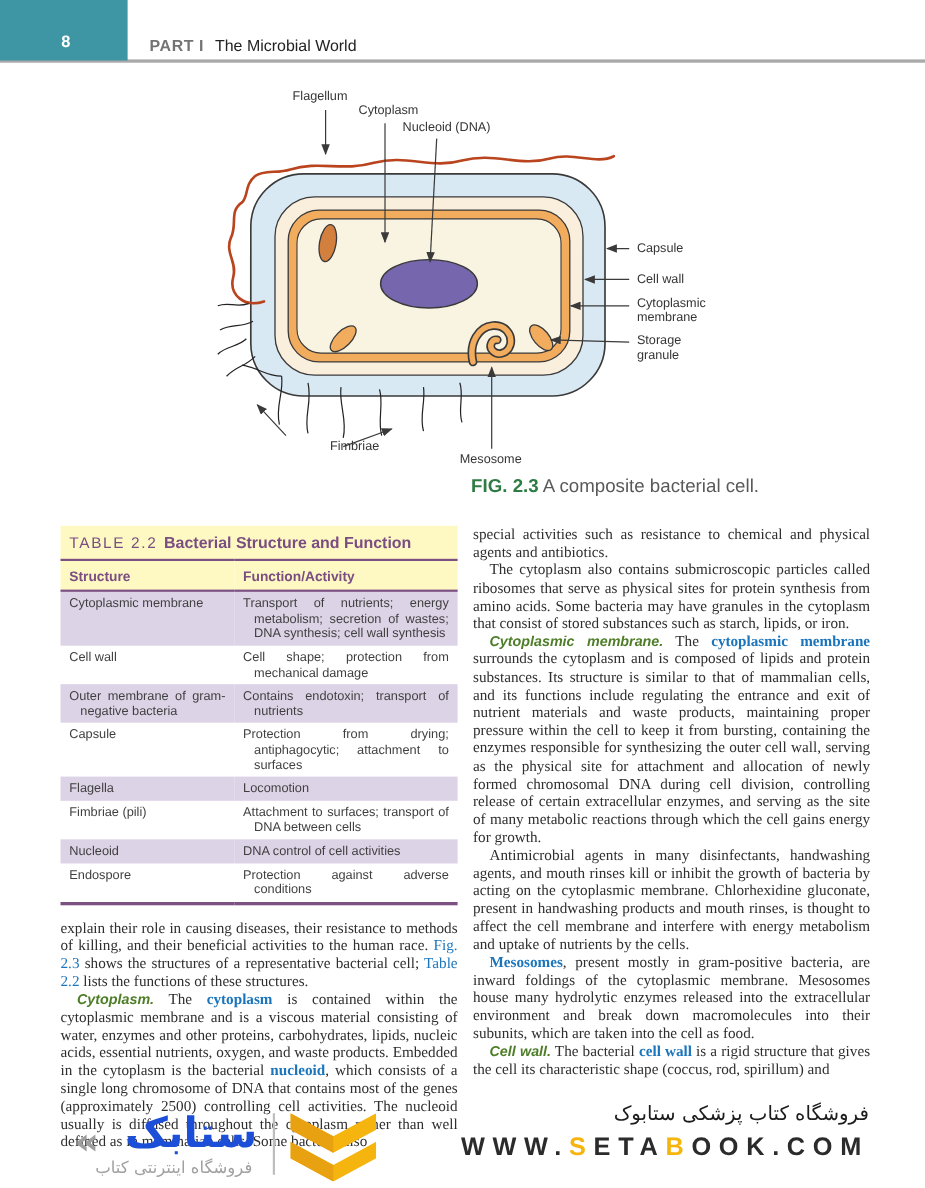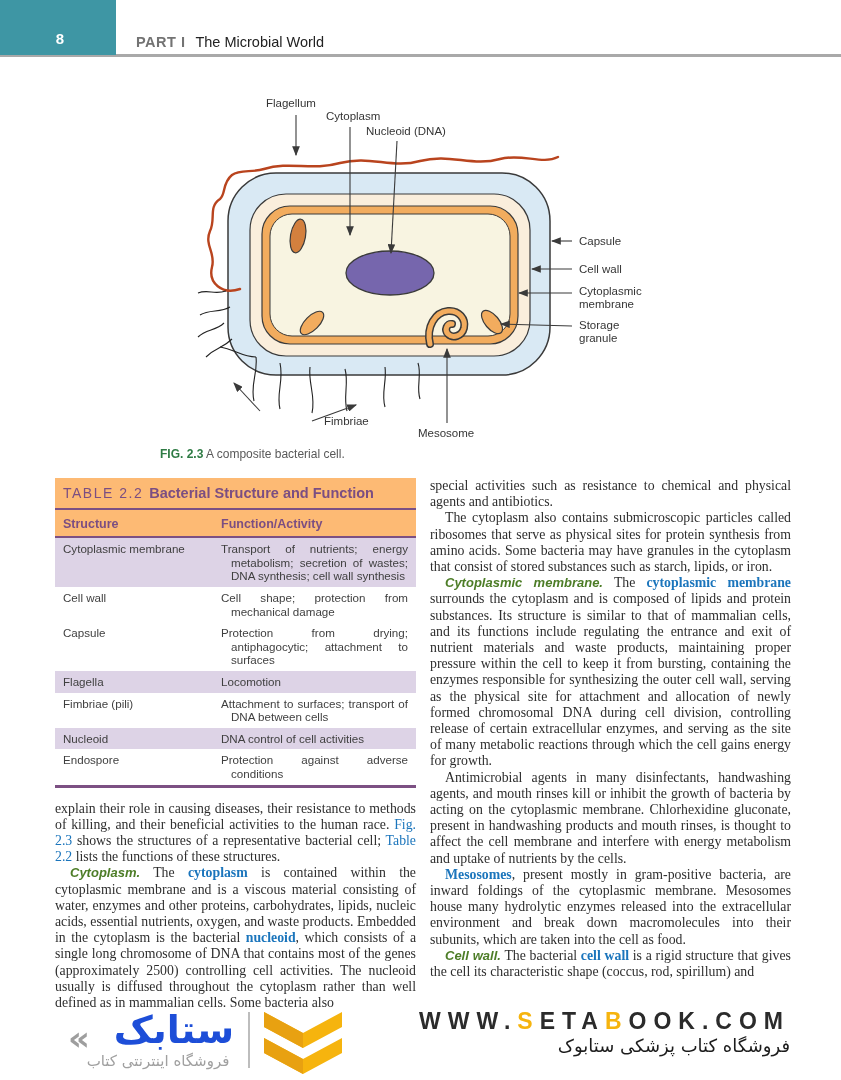--- a/index.html
+++ b/index.html
@@ -10,42 +10,42 @@
     margin:0 auto;
   }
   
   #header-rule { position:absolute; left:0; top:54px; width:841px; height:3px; background:#a9a9a9; }
   #page-num-box { position:absolute; left:0; top:0; width:116px; height:55px; background:#3e96a4; }
   #page-num { position:absolute; right:52px; bottom:8px; color:#ffffff; font-family:"Liberation Sans",sans-serif; font-weight:bold; font-size:15px; }
   #running-head { position:absolute; left:136px; top:34px; font-family:"Liberation Sans",sans-serif; font-size:14.5px; }
   #part-label { color:#737373; font-weight:bold; letter-spacing:.5px; }
   #part-title { color:#222; margin-left:10px; }
   
-  #figure-wrap { position:absolute; left:160px; top:80px; width:560px; height:385px;margin-top:15px; }
+  #figure-wrap { position:absolute; left:160px; top:80px; width:560px; height:385px; }
   .fig-label { position:absolute; font-family:"Liberation Sans",sans-serif; font-size:11.5px; color:#353535; line-height:12.5px; }
-  #fig-caption { position:absolute; left:0; top:352px; width:530px; text-align:left;
-    font-family:"Liberation Sans",sans-serif; font-size:12px; color:#595959; }
+  #fig-caption { position:absolute; left:0; top:352px; width:530px; text-align:right;
+    font-family:"Liberation Sans",sans-serif; font-size:17px; color:#595959; }
   #fig-caption b { color:#2e7b44; }
   
   .col { position:absolute; width:361px; font-size:13.8px; line-height:16.2px; text-align:justify; }
   #col-left { left:55px; top:478px; height:517px; }
   #col-right { left:430px; top:478px; height:517px; }
   #left-text { margin-top:13px; }
   .para { margin:0; }
   .para.indent { text-indent:15px; }
   .seg-link { color:#1b75bc; }
   .seg-term { color:#1b75bc; font-weight:bold; }
   .seg-head { color:#4d7d27; font-weight:bold; font-style:italic; font-family:"Liberation Sans",sans-serif; font-size:13px; }
   
   #struct-table { width:361px; border-collapse:collapse; font-family:"Liberation Sans",sans-serif; border-bottom:3px solid #7c5083; }
   #table-head-band { background:#7c5083; color:#ffffff; padding:8px 10px 7px 10px; line-height:19px; }
   #table-label { font-size:14px; letter-spacing:1.5px; font-weight:normal; margin-right:6px; }
   #table-title { font-size:14.5px; font-weight:bold; }
   #struct-table thead th {
-    background:#fdba74; color:#7b4e82; font-size:12.5px; text-align:left;
+    background:#fef9c3; color:#7b4e82; font-size:12.5px; text-align:left;
     padding:6px 8px 4px 8px; border-bottom:2px solid #7c5083;
   }
   #struct-table tbody td {
     font-size:11.6px; line-height:13.6px; color:#3f3f3f; vertical-align:top;
     padding:4px 8px 4px 18px; text-indent:-10px;
   }
   #struct-table tbody tr.shaded { background:#ddd3e6; }
   #struct-table tbody tr td:first-child { width:158px; }
   
   #footer { position:absolute; left:0; top:1000px; width:841px; height:80px; }
@@ -130,21 +130,21 @@
         <line x1="287" y1="328" x2="287" y2="254" marker-end="url(#arrow)"></line>
       </g>
     </svg>
     <div class="fig-label" style="left:106px; top:2px;">Flagellum</div>
     <div class="fig-label" style="left:166px; top:15px;">Cytoplasm</div>
     <div class="fig-label" style="left:206px; top:30px;">Nucleoid (DNA)</div>
     <div class="fig-label" style="left:419px; top:140px;">Capsule</div>
     <div class="fig-label" style="left:419px; top:168px;">Cell wall</div>
     <div class="fig-label" style="left:419px; top:190px; width:72px;">Cytoplasmic membrane</div>
     <div class="fig-label" style="left:419px; top:224px; width:52px;">Storage granule</div>
-    <div class="fig-label" style="left:116px; top:320px;padding-left:48px;">Fimbriae</div>
+    <div class="fig-label" style="left:92px; top:320px;padding-left:48px;">Fimbriae</div>
     <div class="fig-label" style="left:258px; top:332px;">Mesosome</div>
     <div id="fig-caption"><b>FIG. 2.3</b><span> A composite bacterial cell.</span></div>
   </div>
 
   <div class="col" id="col-left">
     <table id="struct-table">
       <thead>
         <tr>
             <th colspan="2" id="table-head-band"><span id="table-label">TABLE 2.2</span><span id="table-title">Bacterial Structure and Function</span></th>
           </tr>
@@ -154,20 +154,24 @@
         </tr>
       </thead>
       <tbody>
           <tr class="shaded">
             <td>Cytoplasmic membrane</td>
             <td>Transport of nutrients; energy metabolism; secretion of wastes; DNA synthesis; cell wall synthesis</td>
           </tr>
           <tr>
             <td>Cell wall</td>
             <td>Cell shape; protection from mechanical damage</td>
+          </tr>
+          <tr class="shaded">
+            <td>Outer membrane of gram-negative bacteria</td>
+            <td>Contains endotoxin; transport of nutrients</td>
           </tr>
           <tr>
             <td>Capsule</td>
             <td>Protection from drying; antiphagocytic; attachment to surfaces</td>
           </tr>
           <tr class="shaded">
             <td>Flagella</td>
             <td>Locomotion</td>
           </tr>
           <tr>
@@ -206,18 +210,18 @@
       <span id="logo-tagline">فروشگاه اینترنتی کتاب</span>
       <span id="logo-divider"></span>
       <svg id="logo-emblem" width="78" height="62" viewBox="0 0 78 62">
         <polygon points="0,0 39,21 78,0 78,15 39,36 0,15" fill="#f6b40e"></polygon>
         <polygon points="0,0 39,21 39,36 0,15" fill="#e8a111"></polygon>
         <polygon points="0,26 39,47 78,26 78,41 39,62 0,41" fill="#f6b40e"></polygon>
         <polygon points="0,26 39,47 39,62 0,41" fill="#e8a111"></polygon>
       </svg>
     </div>
     <div id="footer-right">
+      <div id="footer-fa">فروشگاه کتاب پزشکی ستابوک</div>
       <div id="footer-url"><span>WWW.</span><span class="url-yellow">S</span><span>ETA</span><span class="url-yellow">B</span><span>OOK.COM</span></div>
-      <div id="footer-fa">فروشگاه کتاب پزشکی ستابوک</div>
     </div>
   </div>
 
 </div>
 
 </body></html>

